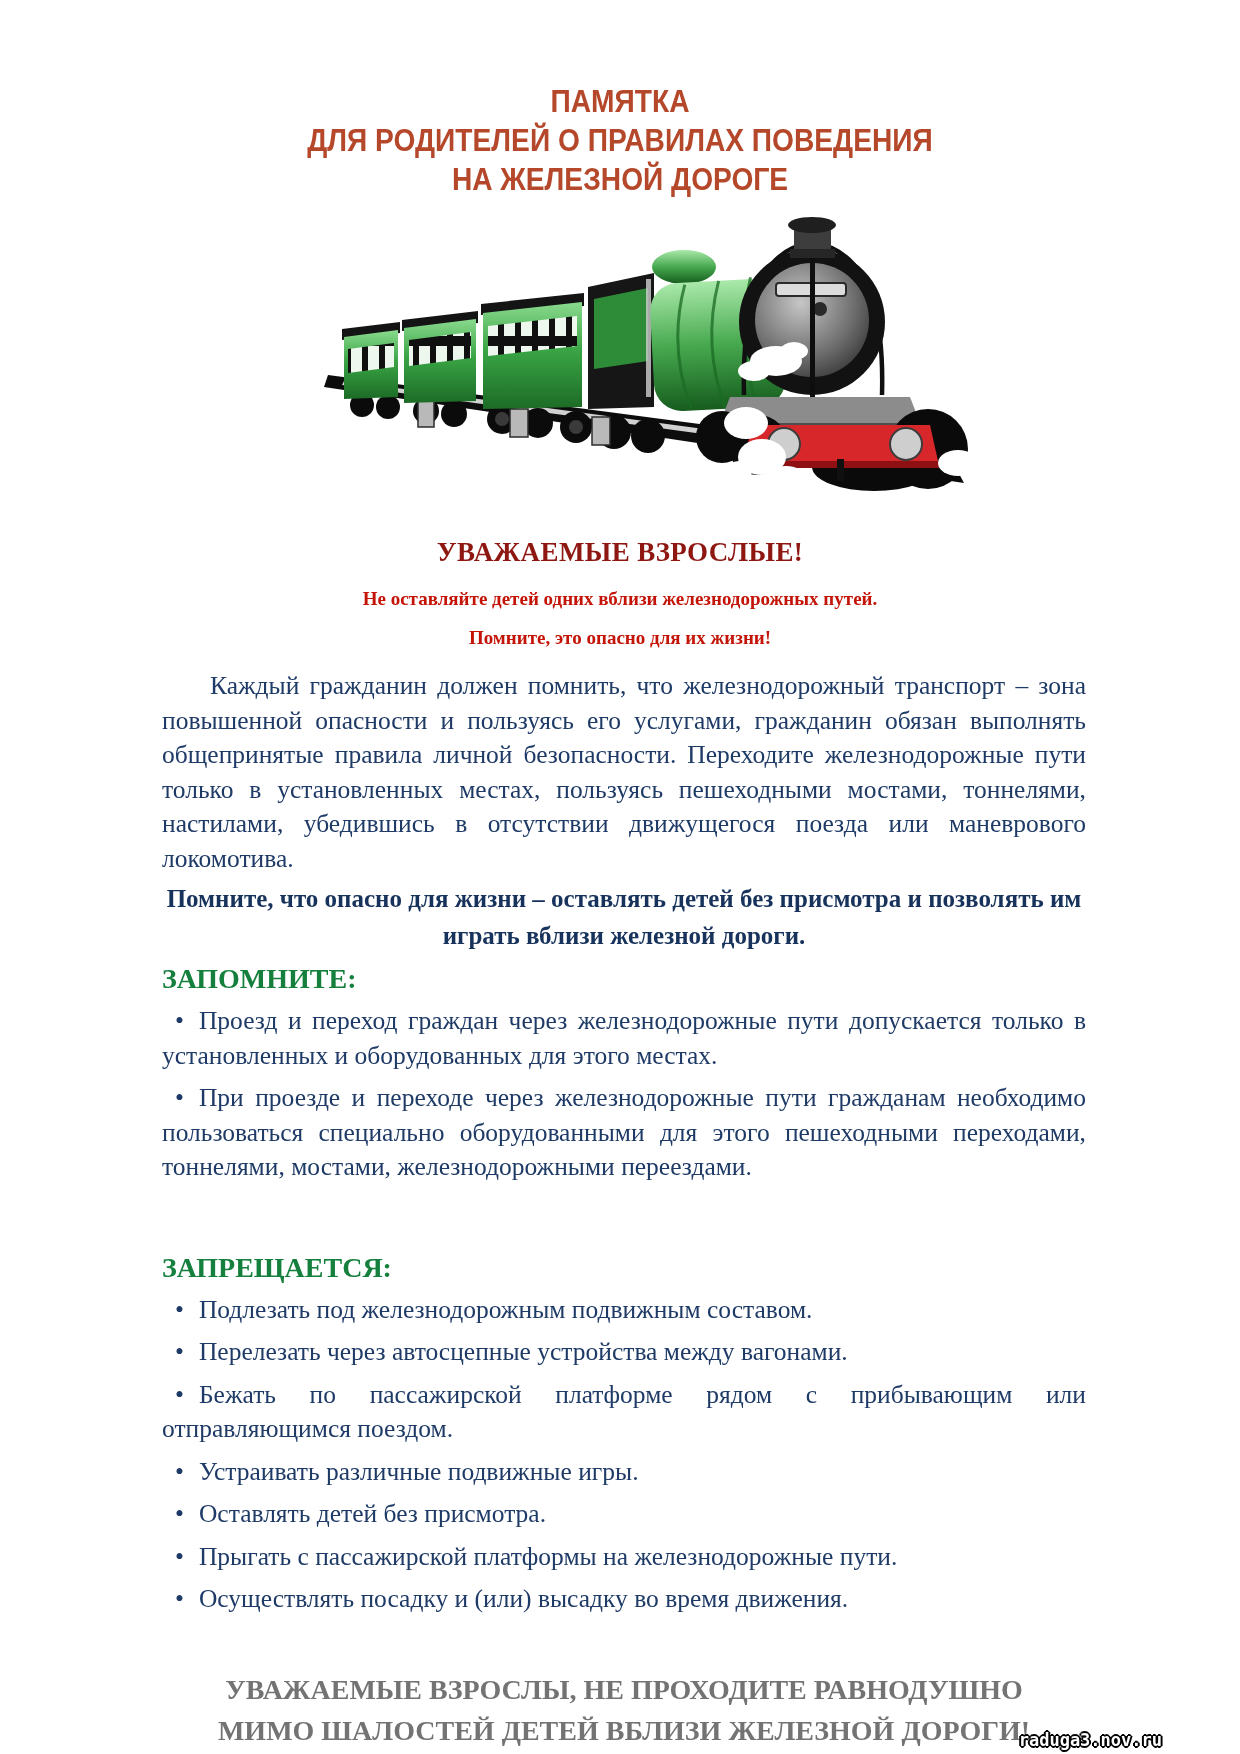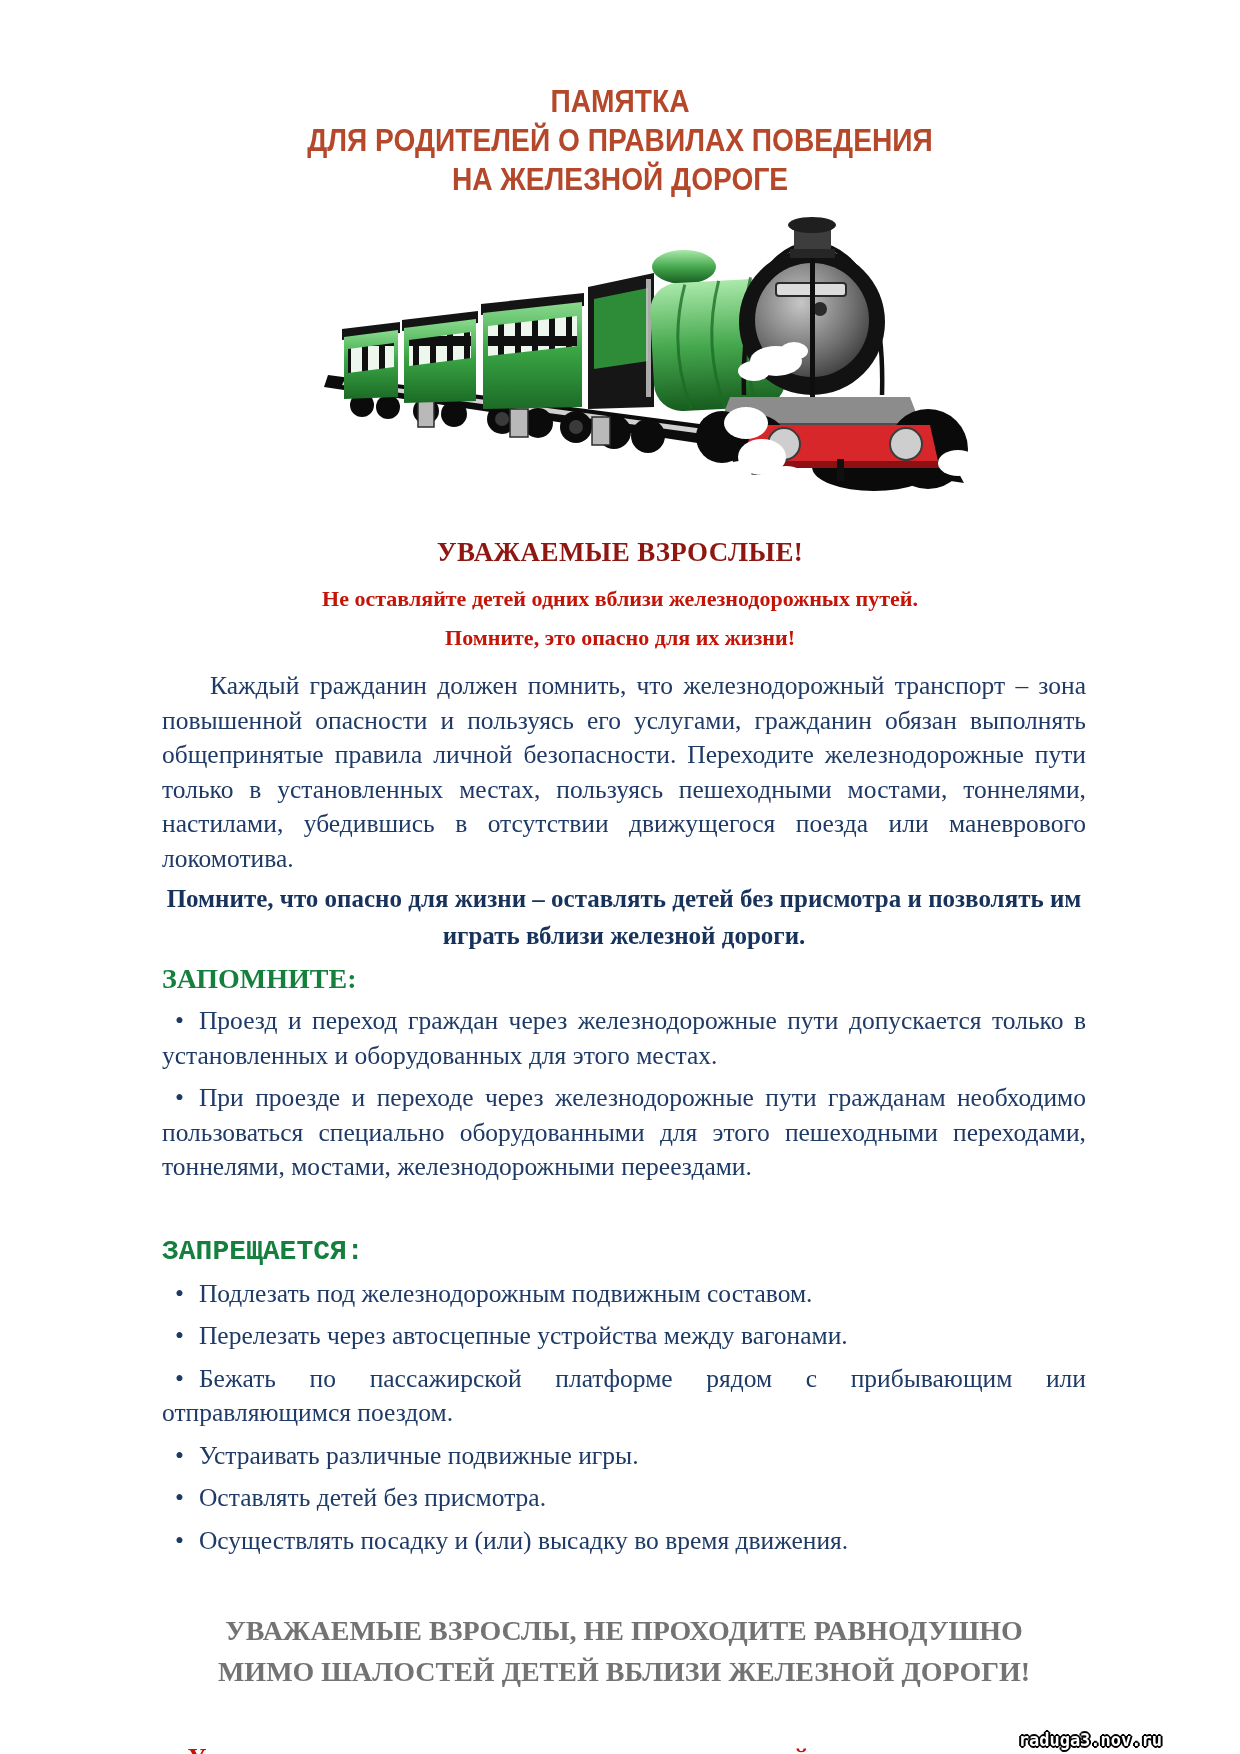--- a/index.html
+++ b/index.html
@@ -18,36 +18,36 @@
   
   .train-wrap { width:660px; height:282px; margin:10px 0 0 240px; }
   .train-wrap svg { display:block; width:100%; height:100%; }
   
   .greeting {
     margin:44px 0 0; text-align:center; font-weight:bold;
     font-size:27px; line-height:34px; color:#8E1712; letter-spacing:.4px;
   }
   .warning { margin-top:10px; }
   .warning-line {
-    text-align:center; font-weight:bold; font-size:22px; line-height:39px; color:#C41407;
+    text-align:center; font-weight:bold; font-size:19px; line-height:39px; color:#C41407;
   }
   
   .content { margin:0 80px 0 88px; }
   .body-par {
     margin:12px 0 0; font-size:25.5px; line-height:34.5px;
     text-align:justify; text-indent:48px; color:#1E3A66;
   }
   .reminder {
     margin:4px 0 0; font-weight:bold; font-size:25px; line-height:37px;
     text-align:center; color:#17335C;
   }
   .sec {
     margin:8px 0 8px; font-weight:bold; font-size:28px; line-height:34px; color:#15803d;
   }
-  .sec.gap { margin-top:50px;font-family:Liberation Mono, monospace; }
+  .sec.gap { margin-top:66px; }
   .bullet-item {
     font-size:25.5px; line-height:34.5px; color:#1E3A66;
     text-align:justify; text-indent:13px; margin-bottom:8px;
   }
   .dot { display:inline; margin-right:15px; }
   
   .appeal { margin-top:52px; }
   .appeal-line {
     text-align:center; font-weight:bold; font-size:28px; line-height:41px; color:#737373;
   }
@@ -215,20 +215,21 @@
         <div class="bullet-item"><span class="dot">•</span><span>Подлезать под железнодорожным подвижным составом.</span></div>
 
         <div class="bullet-item"><span class="dot">•</span><span>Перелезать через автосцепные устройства между вагонами.</span></div>
 
         <div class="bullet-item"><span class="dot">•</span><span>Бежать по пассажирской платформе рядом с прибывающим или отправляющимся поездом.</span></div>
 
         <div class="bullet-item"><span class="dot">•</span><span>Устраивать различные подвижные игры.</span></div>
 
         <div class="bullet-item"><span class="dot">•</span><span>Оставлять детей без присмотра.</span></div>
 
+        <div class="bullet-item"><span class="dot">•</span><span>Прыгать с пассажирской платформы на железнодорожные пути.</span></div>
 
         <div class="bullet-item"><span class="dot">•</span><span>Осуществлять посадку и (или) высадку во время движения.</span></div>
       </div>
 
     <div class="appeal">
 
     <div class="appeal-line">УВАЖАЕМЫЕ ВЗРОСЛЫ, НЕ ПРОХОДИТЕ РАВНОДУШНО</div>
         <div class="appeal-line">МИМО ШАЛОСТЕЙ ДЕТЕЙ ВБЛИЗИ ЖЕЛЕЗНОЙ ДОРОГИ!</div>
       </div>
 

